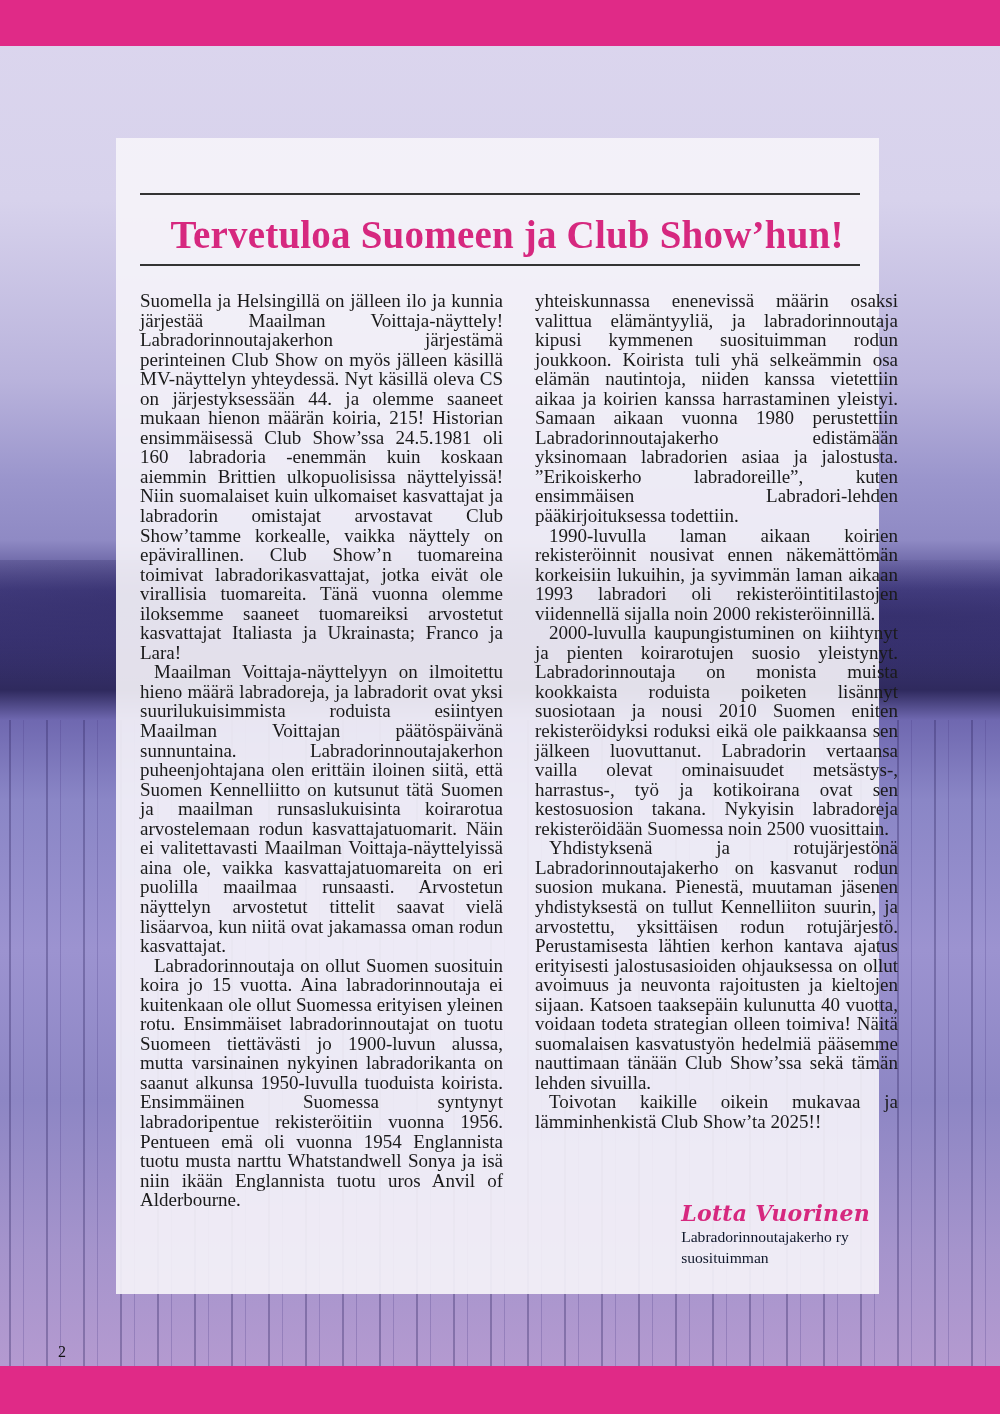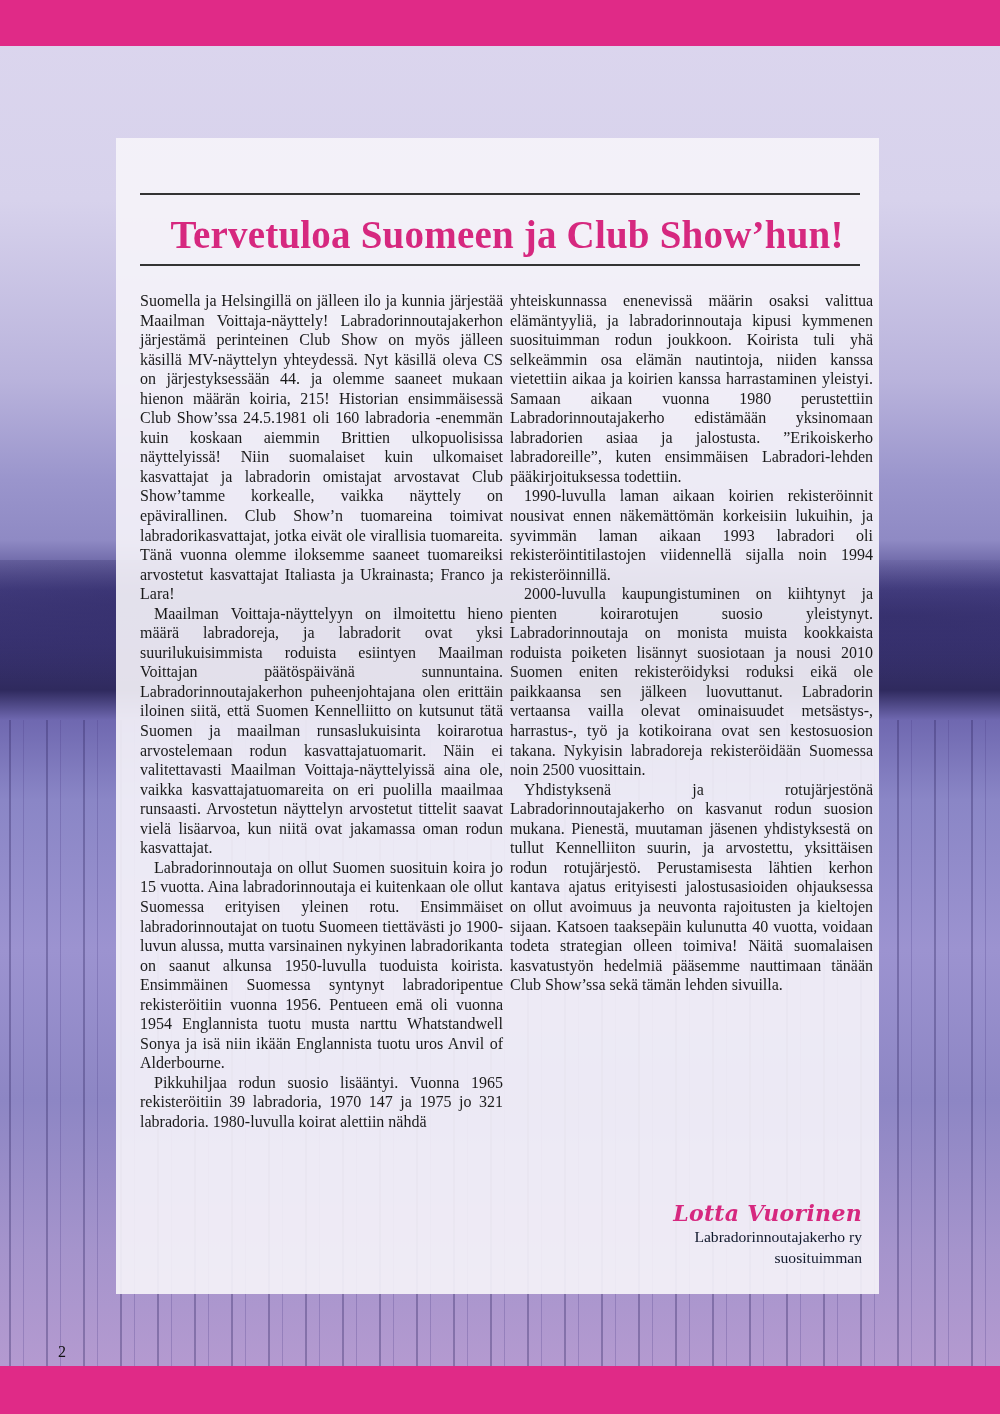--- a/index.html
+++ b/index.html
@@ -42,29 +42,29 @@
   }
   .rule.top { top:193px; }
   .rule.bottom { top:264px; }
   .title {
     position:absolute; left:120px; width:760px; top:205px; text-align:center;
     color:#d6287f; font-size:39px; font-weight:bold; letter-spacing:0.2px;
     font-family:"Liberation Serif","DejaVu Serif",serif;
   }
   .col {
     position:absolute; top:291px; width:363px;
-    font-size:16px; line-height:19.55px; color:#1a1a1a; text-align:justify;
+    font-size:19px; line-height:19.55px; color:#1a1a1a; text-align:justify;
     hyphens:manual;
   }
   .col.left { left:140px; }
-  .col.right { left:510px; }
+  .col.right { left:535px; }
   .col p { margin:0; text-indent:0; }
   .col p.indent { text-indent:14px; }
   .signature {
-    position:absolute; right:138px; top:1200px; text-align:right;
+    position:absolute; right:130px; top:1200px; 
   }
   .sig-name {
     color:#d6287f; font-size:22px; font-style:italic; font-weight:bold;
     font-family:"DejaVu Serif",serif; letter-spacing:0.3px;
   }
   .sig-org, .sig-role {
     font-size:15.6px; line-height:21px; color:#0f172a;
   }
   .page-number {
     position:absolute; left:58px; top:1343px; font-size:16px; color:#111;
@@ -81,28 +81,28 @@
 
 <div class="panel"></div>
 <div class="rule top"></div>
 <h1 class="title" style="margin:7px">Tervetuloa Suomeen ja Club Show’hun!</h1>
 <div class="rule bottom"></div>
 
 <div class="col left">
   <p>Suomella ja Helsingillä on jälleen ilo ja kunnia järjestää Maailman Voittaja-näyttely! Labradorinnoutajakerhon järjestämä perinteinen Club Show on myös jälleen käsillä MV-näyttelyn yhteydessä. Nyt käsillä oleva CS on järjestyksessään 44. ja olemme saaneet mukaan hienon määrän koiria, 215! Historian ensimmäisessä Club Show’ssa 24.5.1981 oli 160 labradoria -enemmän kuin koskaan aiemmin Brittien ulkopuolisissa näyttelyissä! Niin suomalaiset kuin ulkomaiset kasvattajat ja labradorin omistajat arvostavat Club Show’tamme korkealle, vaikka näyttely on epävirallinen. Club Show’n tuomareina toimivat labradorikasvattajat, jotka eivät ole virallisia tuomareita. Tänä vuonna olemme iloksemme saaneet tuomareiksi arvostetut kasvattajat Italiasta ja Ukrainasta; Franco ja Lara!</p>
   <p class="indent">Maailman Voittaja-näyttelyyn on ilmoitettu hieno määrä labradoreja, ja labradorit ovat yksi suurilukuisimmista roduista esiintyen Maailman Voittajan päätöspäivänä sunnuntaina. Labradorinnoutajakerhon puheenjohtajana olen erittäin iloinen siitä, että Suomen Kennelliitto on kutsunut tätä Suomen ja maailman runsaslukuisinta koirarotua arvostelemaan rodun kasvattajatuomarit. Näin ei valitettavasti Maailman Voittaja-näyttelyissä aina ole, vaikka kasvattajatuomareita on eri puolilla maailmaa runsaasti. Arvostetun näyttelyn arvostetut tittelit saavat vielä lisäarvoa, kun niitä ovat jakamassa oman rodun kasvattajat.</p>
   <p class="indent">Labradorinnoutaja on ollut Suomen suosituin koira jo 15 vuotta. Aina labradorinnoutaja ei kuitenkaan ole ollut Suomessa erityisen yleinen rotu. Ensimmäiset labradorinnoutajat on tuotu Suomeen tiettävästi jo 1900-luvun alussa, mutta varsinainen nykyinen labradorikanta on saanut alkunsa 1950-luvulla tuoduista koirista. Ensimmäinen Suomessa syntynyt labradoripentue rekisteröitiin vuonna 1956. Pentueen emä oli vuonna 1954 Englannista tuotu musta narttu Whatstandwell Sonya ja isä niin ikään Englannista tuotu uros Anvil of Alderbourne.</p>
-  <p class="indent">Pikkuhiljaa rodun suosio lisääntyi. Vuonna 1965 rekisteröitiin 39 labradoria, 1970 147 ja 1975 jo 321 labradoria. 1980-luvulla koirat alettiin nähdä</p>
 </div>
 
 <div class="col right">
   <p>yhteiskunnassa enenevissä määrin osaksi valittua elämäntyyliä, ja labradorinnoutaja kipusi kymmenen suosituimman rodun joukkoon. Koirista tuli yhä selkeämmin osa elämän nautintoja, niiden kanssa vietettiin aikaa ja koirien kanssa harrastaminen yleistyi. Samaan aikaan vuonna 1980 perustettiin Labradorinnoutajakerho edistämään yksinomaan labradorien asiaa ja jalostusta. ”Erikoiskerho labradoreille”, kuten ensimmäisen Labradori-lehden pääkirjoituksessa todettiin.</p>
-  <p class="indent">1990-luvulla laman aikaan koirien rekisteröinnit nousivat ennen näkemättömän korkeisiin lukuihin, ja syvimmän laman aikaan 1993 labradori oli rekisteröintitilastojen viidennellä sijalla noin 1994 rekisteröinnillä.</p>
+  <p class="indent">1990-luvulla laman aikaan koirien rekisteröinnit nousivat ennen näkemättömän korkeisiin lukuihin, ja syvimmän laman aikaan 1993 labradori oli rekisteröintitilastojen viidennellä sijalla noin 2000 rekisteröinnillä.</p>
   <p class="indent">2000-luvulla kaupungistuminen on kiihtynyt ja pienten koirarotujen suosio yleistynyt. Labradorinnoutaja on monista muista kookkaista roduista poiketen lisännyt suosiotaan ja nousi 2010 Suomen eniten rekisteröidyksi roduksi eikä ole paikkaansa sen jälkeen luovuttanut. Labradorin vertaansa vailla olevat ominaisuudet metsästys-, harrastus-, työ ja kotikoirana ovat sen kestosuosion takana. Nykyisin labradoreja rekisteröidään Suomessa noin 2500 vuosittain.</p>
   <p class="indent">Yhdistyksenä ja rotujärjestönä Labradorinnoutajakerho on kasvanut rodun suosion mukana. Pienestä, muutaman jäsenen yhdistyksestä on tullut Kennelliiton suurin, ja arvostettu, yksittäisen rodun rotujärjestö. Perustamisesta lähtien kerhon kantava ajatus erityisesti jalostusasioiden ohjauksessa on ollut avoimuus ja neuvonta rajoitusten ja kieltojen sijaan. Katsoen taaksepäin kulunutta 40 vuotta, voidaan todeta strategian olleen toimiva! Näitä suomalaisen kasvatustyön hedelmiä pääsemme nauttimaan tänään Club Show’ssa sekä tämän lehden sivuilla.</p>
+  <p class="indent">Toivotan kaikille oikein mukavaa ja lämminhenkistä Club Show’ta 2025!!</p>
 </div>
 
 <div class="signature">
   <div class="sig-name">Lotta Vuorinen</div>
   <div class="sig-org">Labradorinnoutajakerho ry</div>
   <div class="sig-role">suosituimman</div>
 </div>
 
 <div class="page-number">2</div>
 

